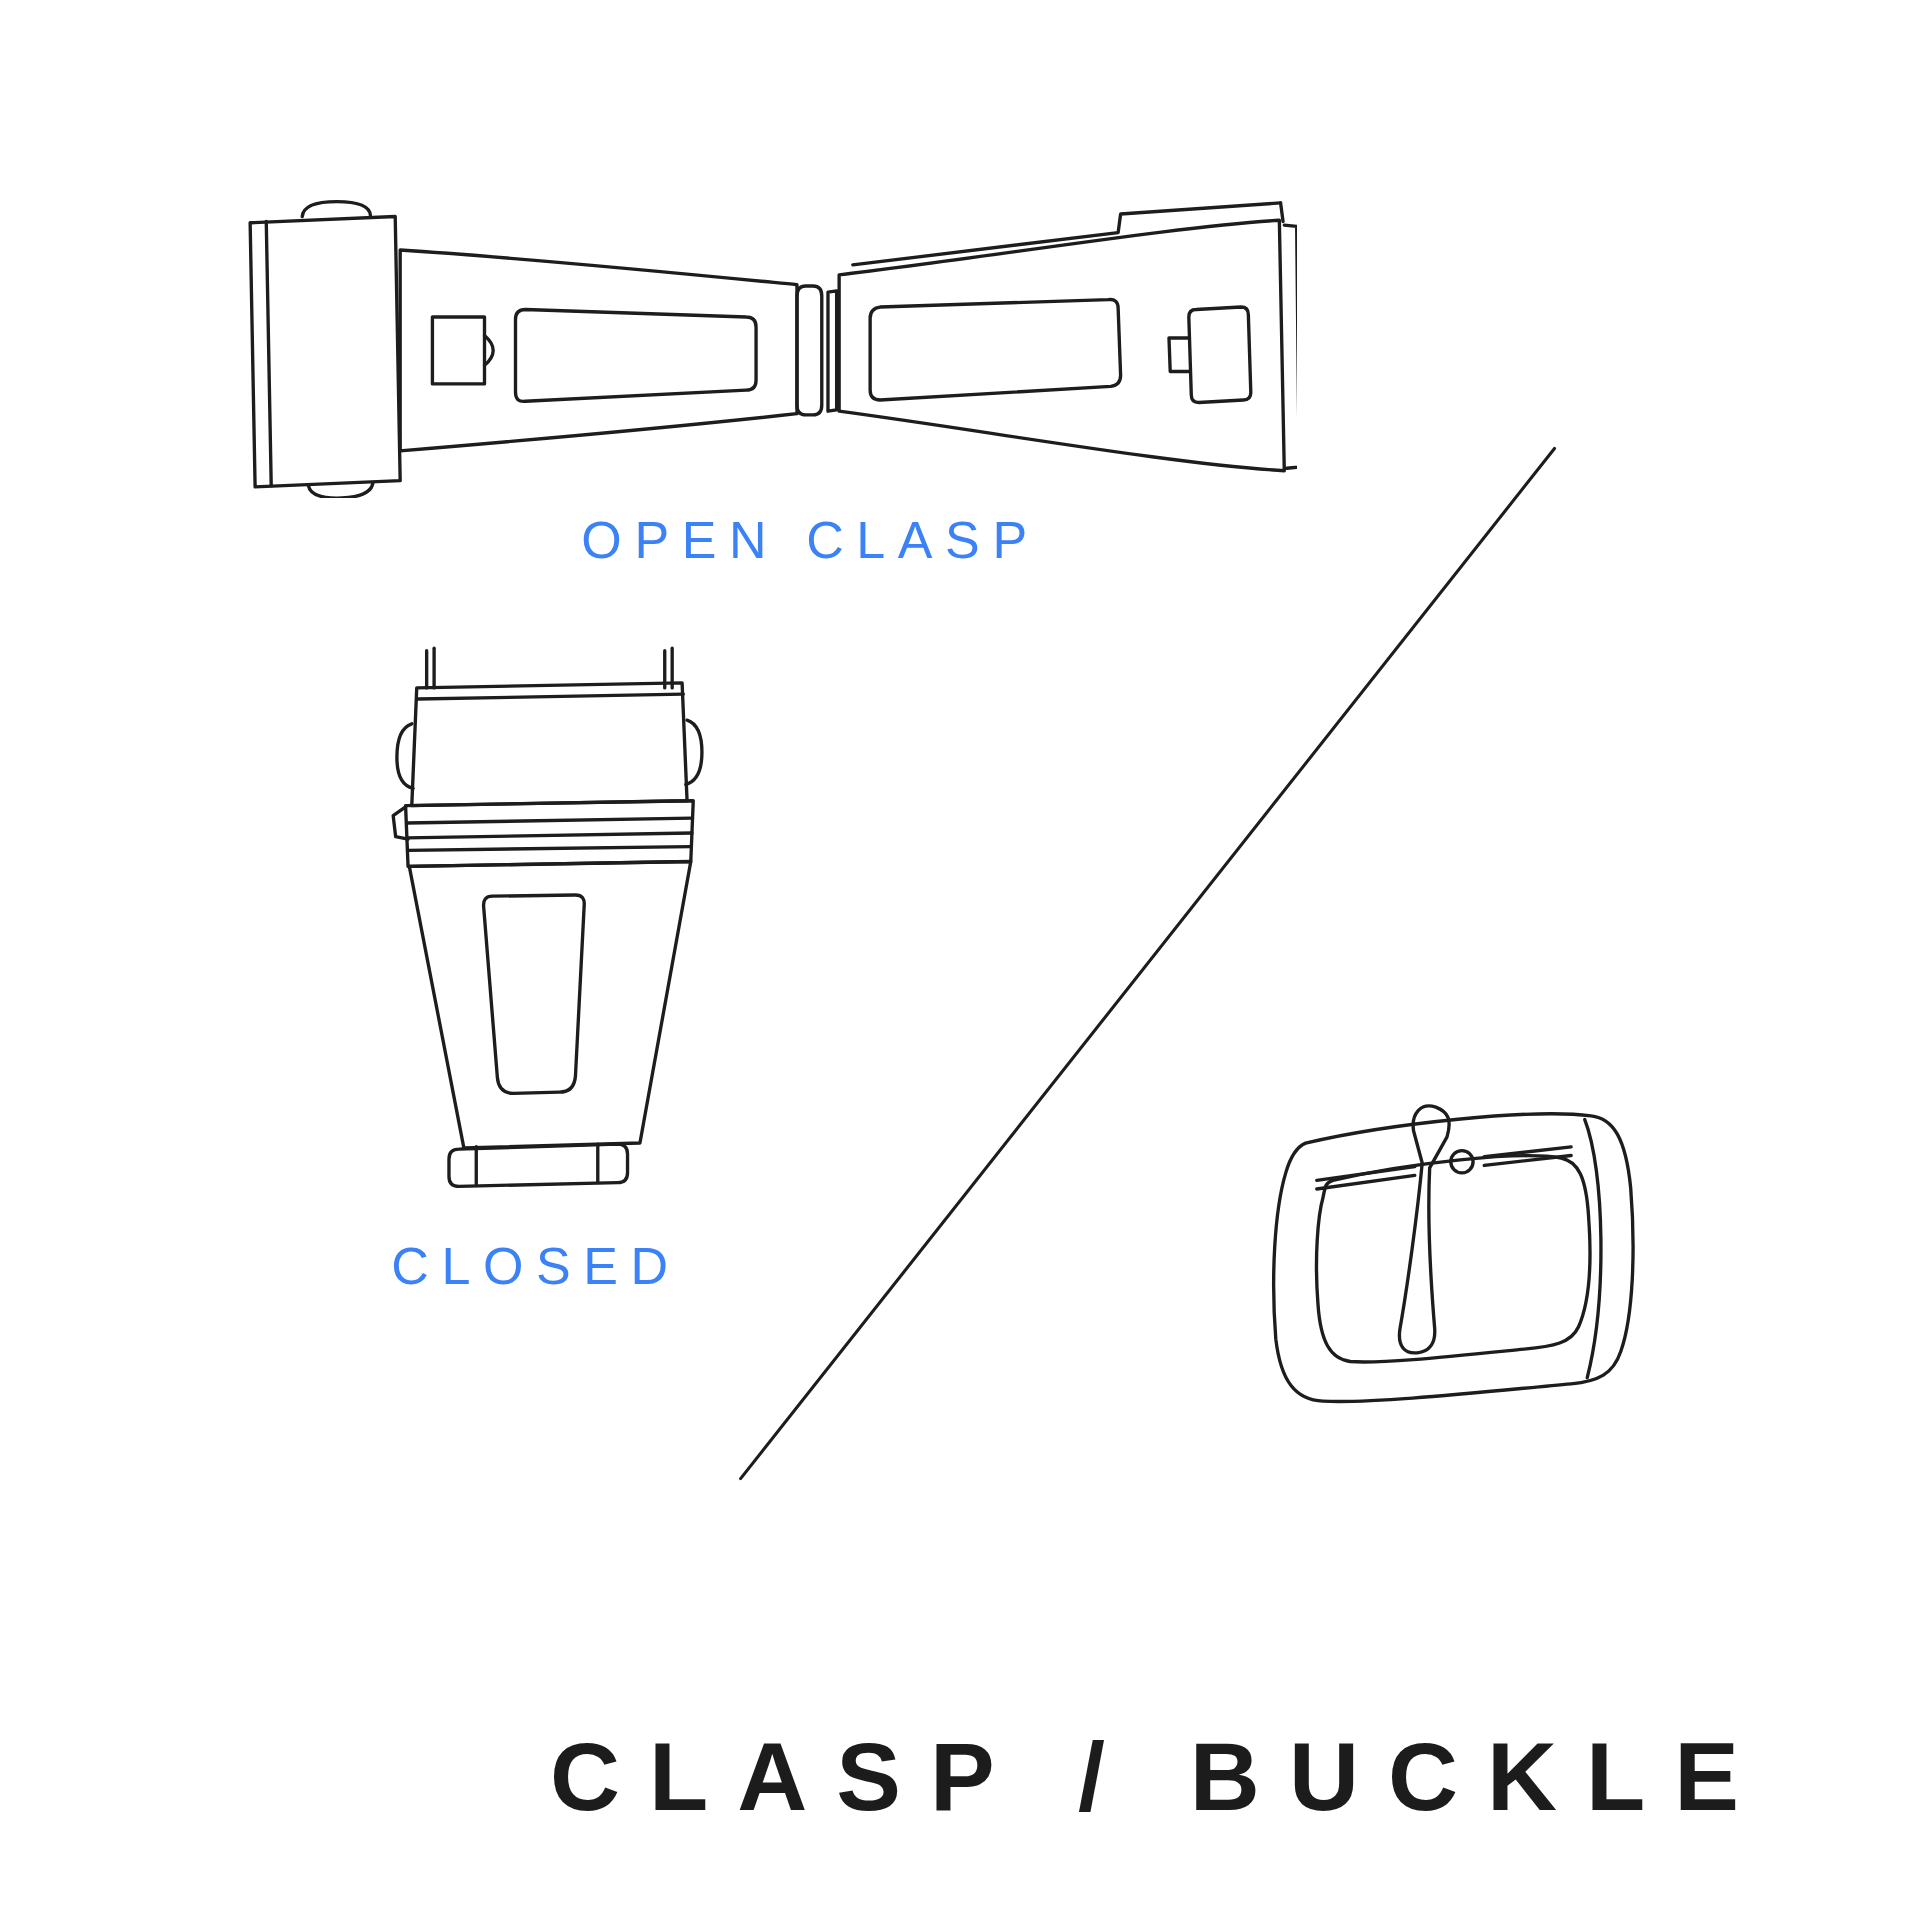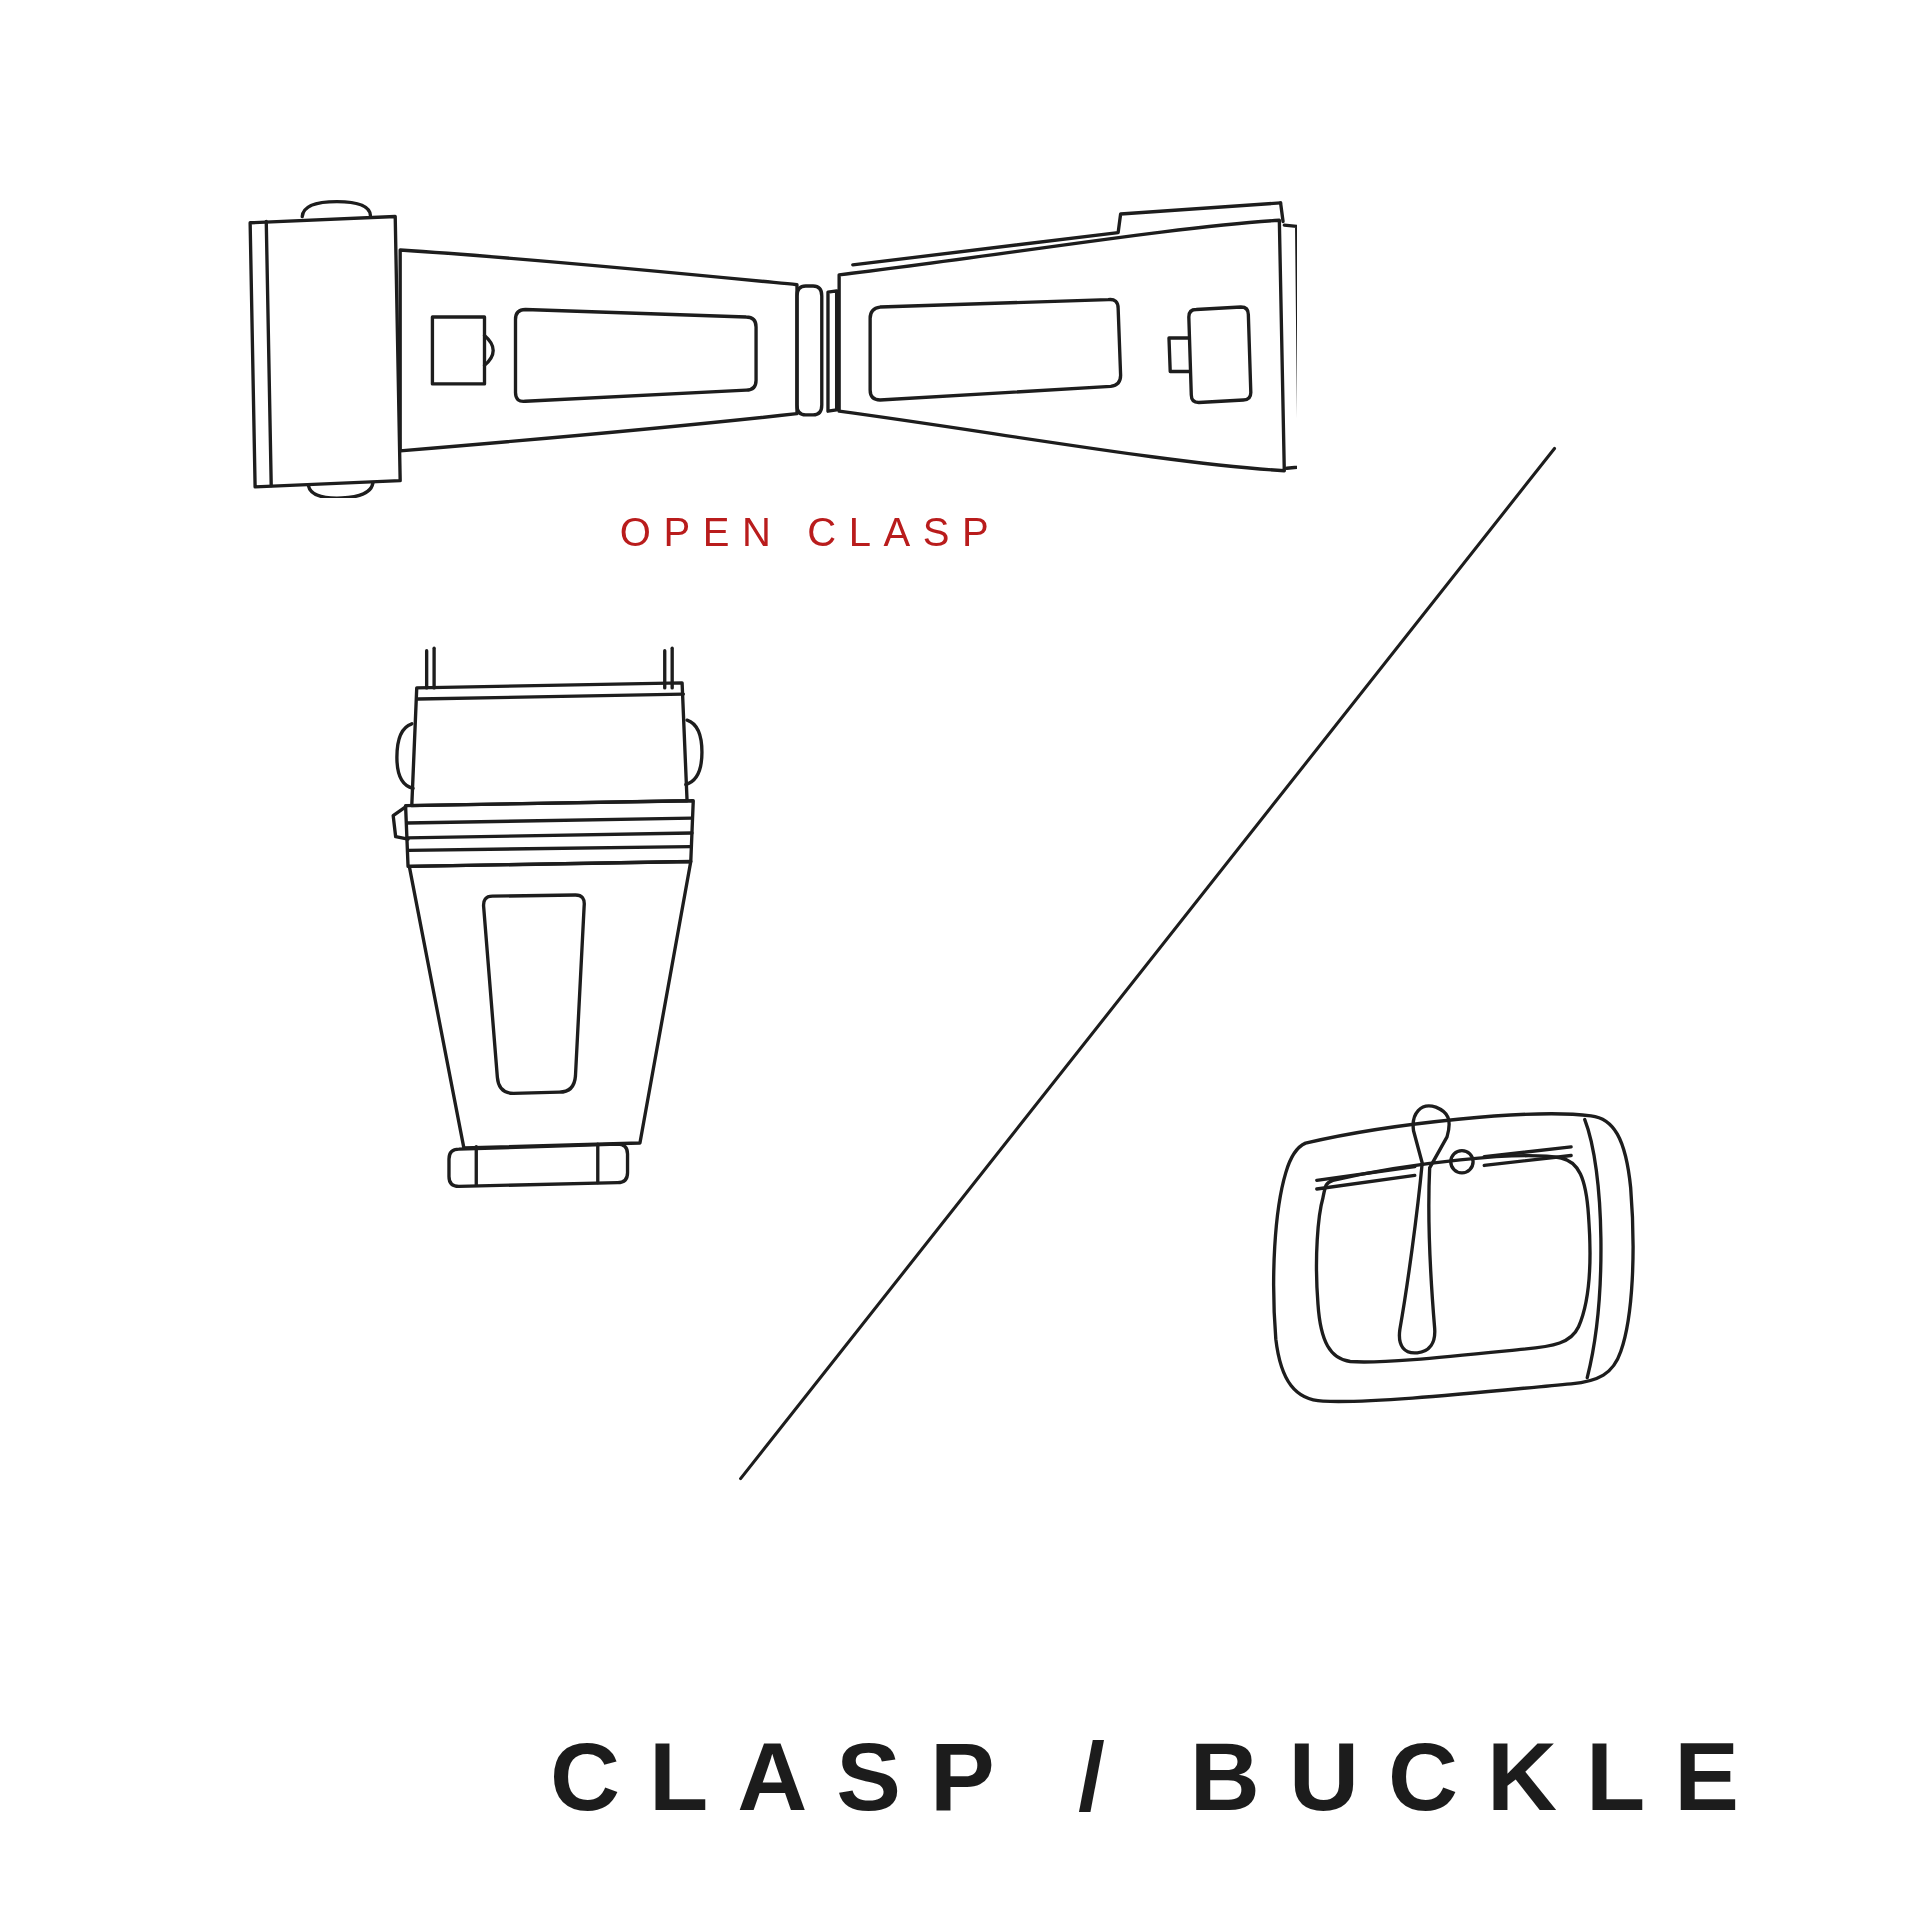--- a/index.html
+++ b/index.html
@@ -22,22 +22,22 @@
     stroke:#1d1d1d;
     stroke-width:3.2;
     stroke-linecap:round;
   }
   .fig-open{left:230px;top:188px;width:1067px;height:310px;}
   .fig-closed{left:372px;top:642px;width:335px;height:558px;}
   .fig-buckle{left:1241px;top:1091px;width:422px;height:335px;}
   .divider{left:724px;top:434px;width:850px;height:1062px;}
   .label{
     position:absolute;
-    color:#b91c1c;
-    font-size:40px;
+    color:#3b82f6;
+    font-size:52px;
     letter-spacing:12.6px;
     text-align:center;
     white-space:nowrap;
   }
   .label-open{left:521px;top:510px;width:579px;}
   .label-closed{left:343px;top:1236px;width:386px;}
   .title{
     position:absolute;
     left:483px;top:1721px;width:1352px;
     text-align:center;
@@ -107,20 +107,21 @@
       <path d="M 30,181 L 257,177 L 216,404 L 74,408 Z"></path>
       <path d="M 97,205 Q 89,205 90,214 L 101,351 Q 102,364 114,364 L 151,363 Q 163,363 164,350 L 171,213 Q 172,204 164,204 Z"></path>
     </g>
     <g>
       <path d="M 70,409 Q 62,409 62,417 L 62,431 Q 62,439 70,439 L 198,436 Q 206,436 206,428 L 206,413 Q 206,405 198,405 Z"></path>
       <path d="M 84,407 L 84,438"></path>
       <path d="M 182,405 L 182,436"></path>
     </g>
   </svg>
 
+  <div class="label label-closed">CLOSED</div>
 
   <svg class="divider" viewBox="0 0 880 1100" aria-hidden="true">
     <line x1="860" y1="15" x2="17" y2="1082"></line>
   </svg>
 
   <svg class="fig fig-buckle" viewBox="0 0 340 270" aria-hidden="true">
     <g>
       <path d="M 52,42 C 120,26 235,14 282,20 C 300,22 310,38 314,78 C 318,128 316,182 306,210 C 300,228 288,234 266,236 C 200,242 110,252 66,250 C 44,249 32,234 28,200 C 24,150 27,96 36,66 C 40,52 45,45 52,42 Z"></path>
       <path d="M 277,23 C 293,64 295,168 279,231"></path>
       <path d="M 74,72 C 135,58 225,48 258,54 C 272,57 278,70 280,100 C 283,140 280,172 272,190 C 266,203 252,206 228,208 C 168,214 112,220 88,218 C 72,216 64,202 62,172 C 59,134 62,100 66,86 C 68,76 68,74 74,72 Z"></path>

